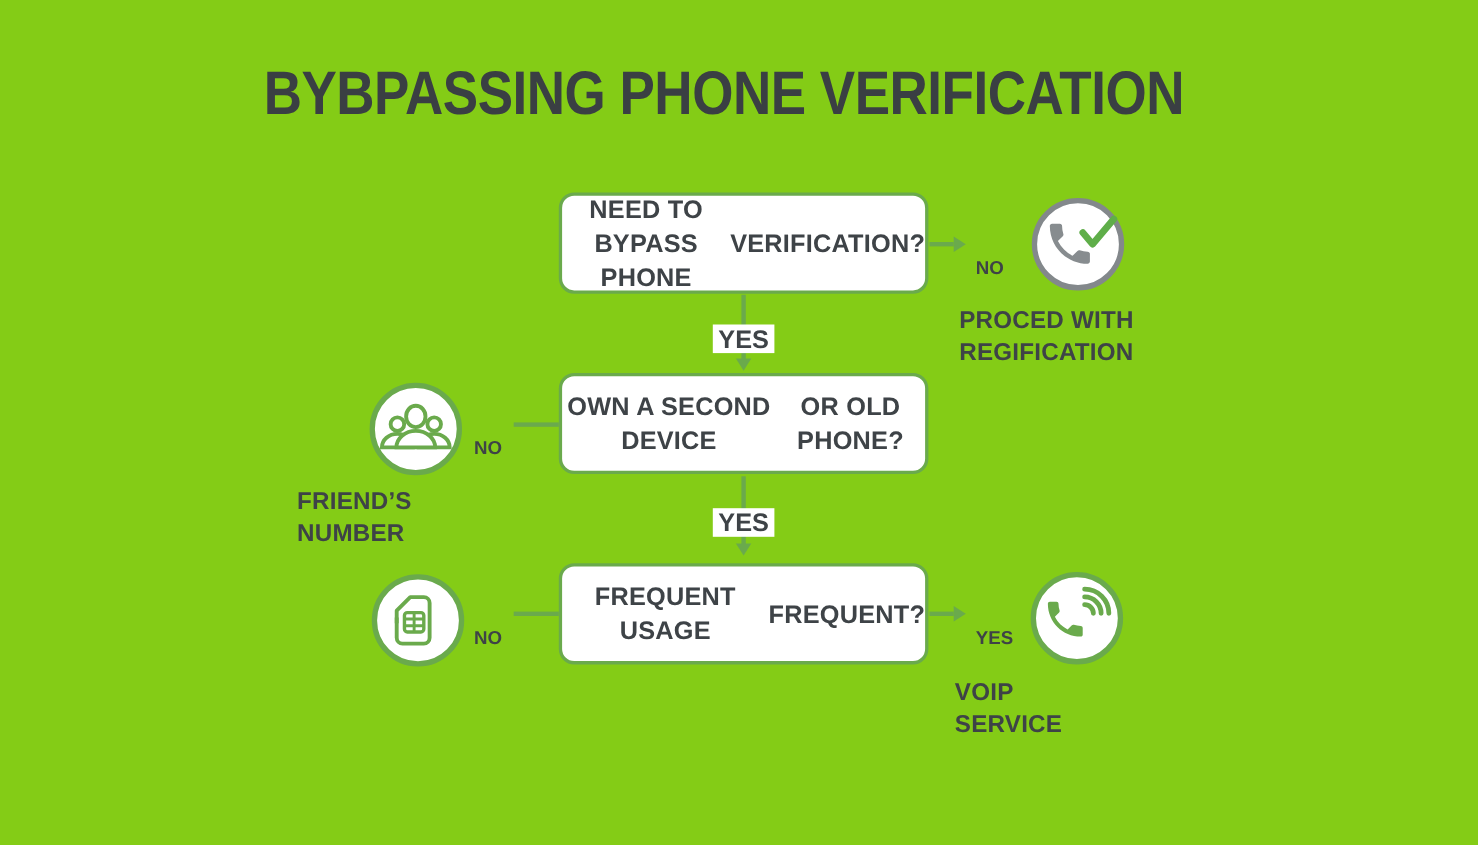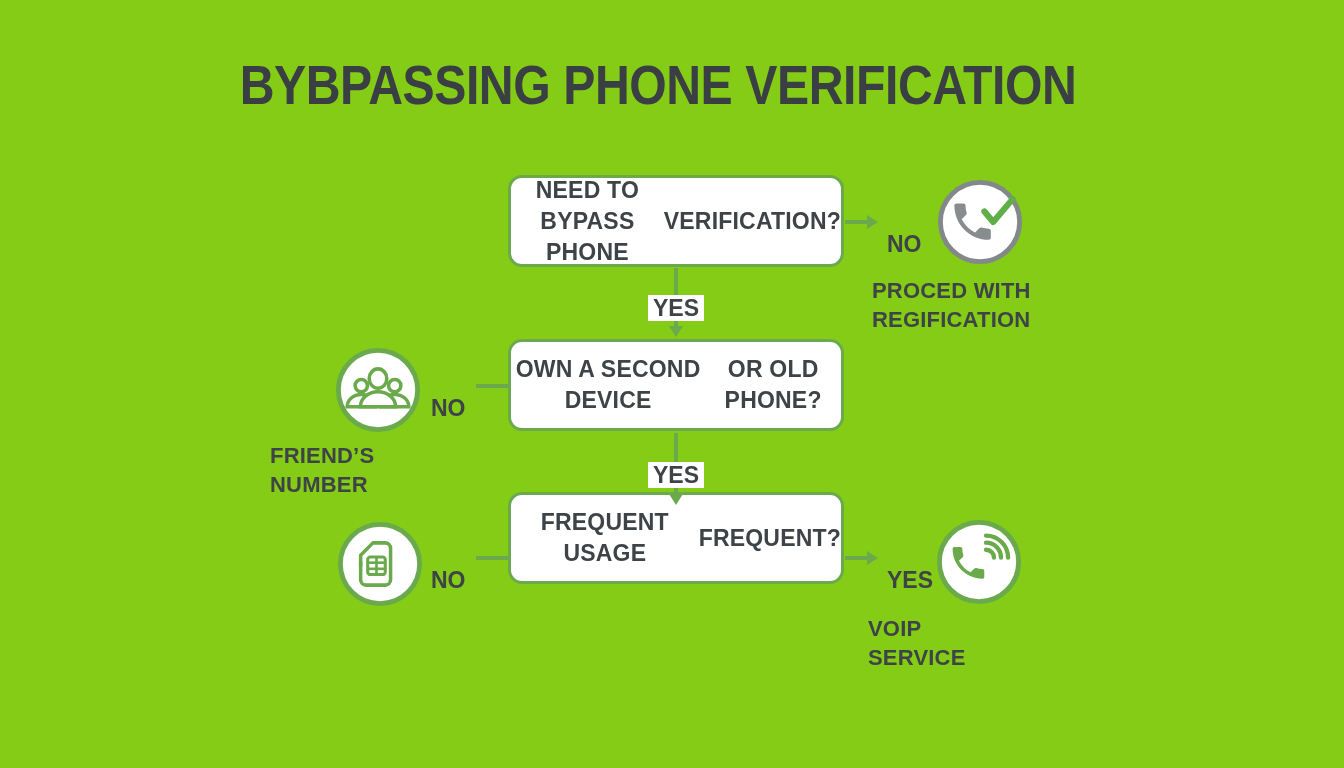--- a/index.html
+++ b/index.html
@@ -47,21 +47,21 @@
   }
   .node .nline {
     font-size: 23px;
     font-weight: bold;
     color: var(--dark);
     line-height: 31px;
     letter-spacing: 0.2px;
   }
   #box1 { top: 175px; }
   #box2 { top: 339px; }
-  #box3 { top: 492px; justify-content: flex-end; }
+  #box3 { top: 512px; justify-content: flex-end; }
 
   .vline {
     position: absolute;
     width: 3.5px;
     background: var(--green);
   }
   #yes1-line { left: 674px; top: 268px; height: 60px; }
   #yes2-line { left: 674px; top: 433px; height: 62px; }
 
   .arrow-down {
@@ -97,21 +97,21 @@
     height: 3.5px;
     background: var(--green);
   }
   .hconn .arrow-right {
     width: 0; height: 0;
     border-top: 7px solid transparent;
     border-bottom: 7px solid transparent;
     border-left: 11px solid var(--green);
   }
   .hconn .hlabel {
-    font-size: 23px;
+    font-size: 17px;
     font-weight: bold;
     color: var(--dark);
     line-height: 26px;
     margin-top: 44px;
   }
   #no1-conn  { left: 845px; top: 206px; width: 120px; }
   #yes3-conn { left: 845px; top: 542px; width: 120px; }
   #no1-conn .hline, #yes3-conn .hline { width: 22px; }
   #no1-conn .hlabel, #yes3-conn .hlabel { margin-left: 9px; }
 

